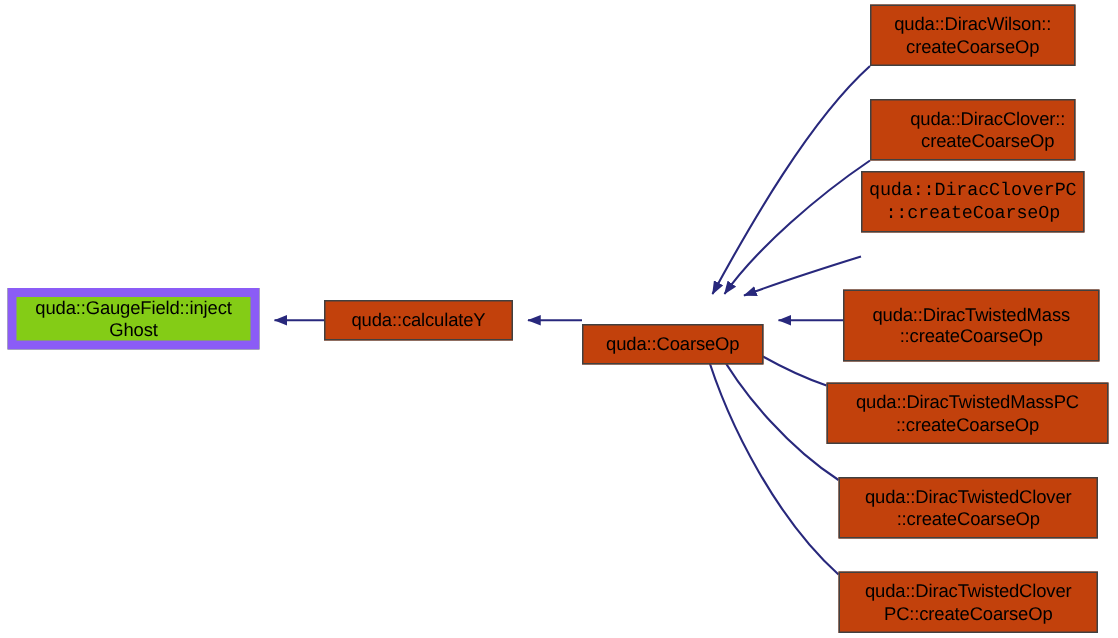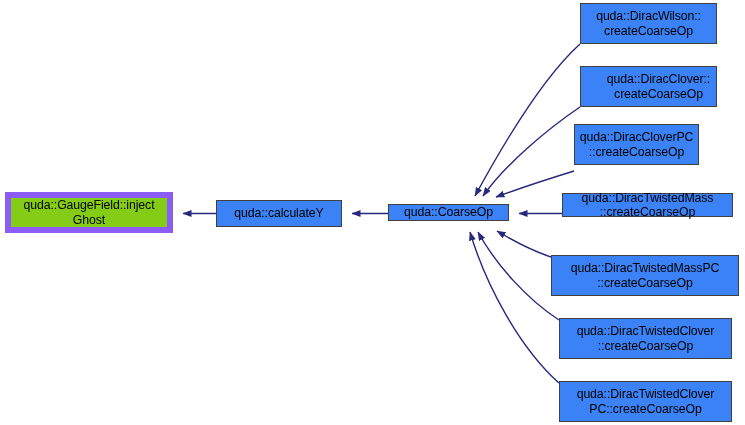--- a/index.html
+++ b/index.html
@@ -25,21 +25,21 @@
     height: 425px;
     pointer-events: none;
   }
   .node {
     position: absolute;
     box-sizing: border-box;
     display: flex;
     align-items: center;
     justify-content: center;
     text-align: center;
-    background: #3b82f6;
+    background: #c2410c;
     border: 1px solid #404040;
     color: #000000;
     font-size: 12.3px;
     line-height: 14.5px;
     letter-spacing: -0.1px;
     white-space: pre-line;
     z-index: 2;
   }
   .node.current {
     background: #84cc16;
@@ -86,40 +86,40 @@
 
   <div class="node current" style="left:5px; top:192px; width:168px; height:41px;">
     <span class="node-label">quda::GaugeField::inject
 Ghost</span>
   </div>
 
   <div class="node" style="left:216px; top:200px; width:126px; height:27px;text-align:right;">
     <span class="node-label">quda::calculateY</span>
   </div>
 
-  <div class="node" style="left:388px; top:204px; width:121px; height:17px;justify-content:center;">
+  <div class="node" style="left:388px; top:216px; width:121px; height:27px;justify-content:center;">
     <span class="node-label">quda::CoarseOp</span>
   </div>
 
   <div class="node" style="left:580px; top:3px; width:137px; height:41px;">
     <span class="node-label">quda::DiracWilson::
 createCoarseOp</span>
   </div>
 
   <div class="node" style="left:580px; top:66px; width:137px; height:41px;padding-left:20px;">
     <span class="node-label">quda::DiracClover::
 createCoarseOp</span>
   </div>
 
-  <div class="node" style="left:574px; top:124px; width:125px; height:41px;">
+  <div class="node" style="left:574px; top:114px; width:149px; height:41px;font-family:Liberation Mono, monospace;">
     <span class="node-label">quda::DiracCloverPC
 ::createCoarseOp</span>
   </div>
 
-  <div class="node" style="left:562px; top:193px; width:171px; height:24px;justify-content:center;">
+  <div class="node" style="left:562px; top:193px; width:171px; height:48px;justify-content:center;">
     <span class="node-label">quda::DiracTwistedMass
 ::createCoarseOp</span>
   </div>
 
   <div class="node" style="left:551px; top:255px; width:188px; height:41px;justify-content:center;">
     <span class="node-label">quda::DiracTwistedMassPC
 ::createCoarseOp</span>
   </div>
 
   <div class="node" style="left:559px; top:318px; width:173px; height:41px;">

